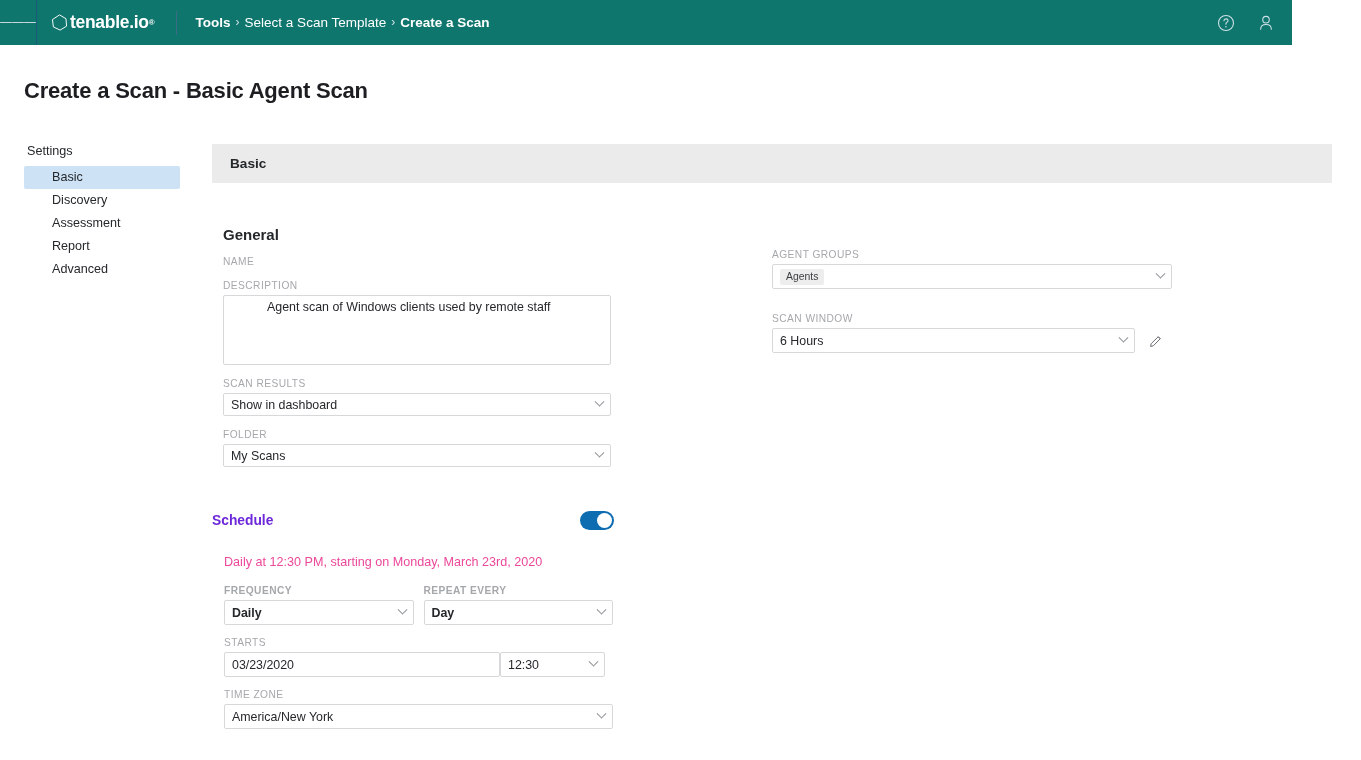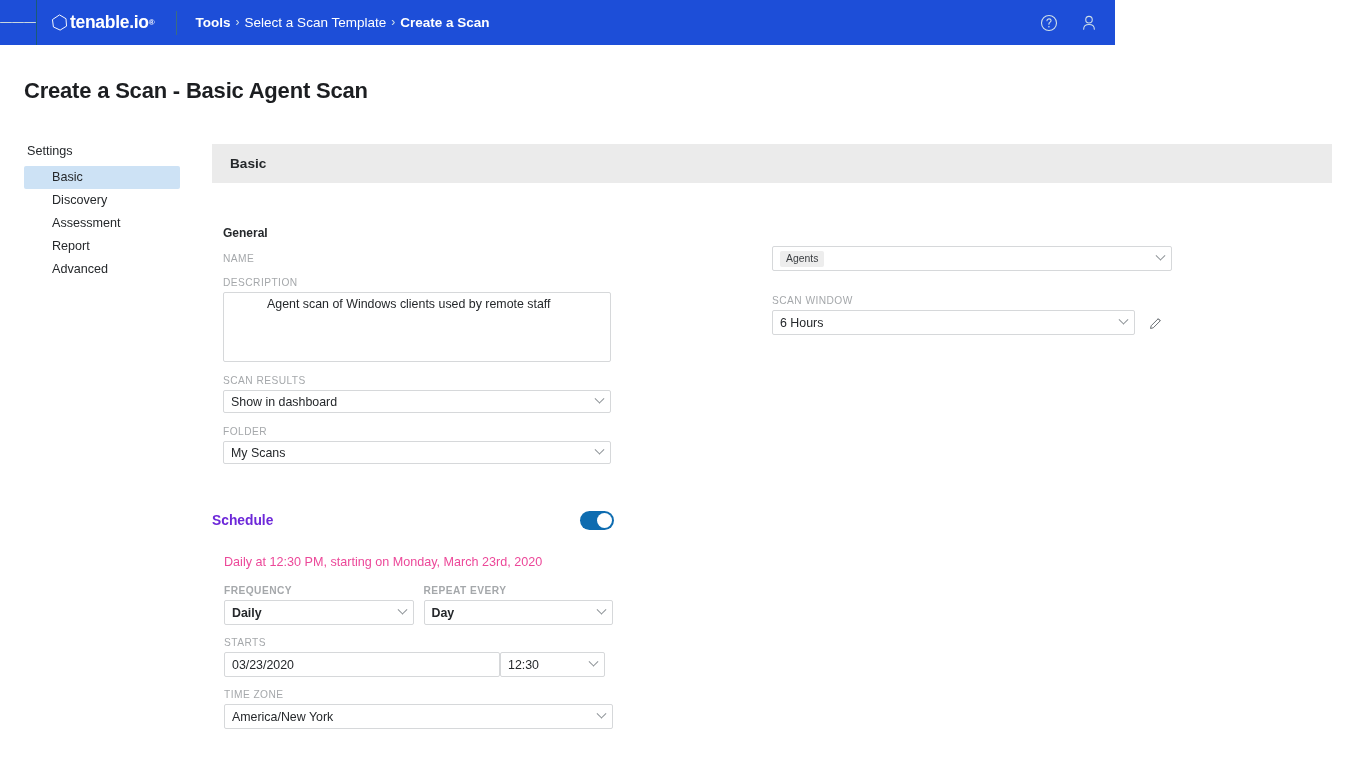--- a/index.html
+++ b/index.html
@@ -9,22 +9,22 @@
     width: 1361px; height: 760px;
     background: #ffffff;
     font-family: "Liberation Sans", sans-serif;
     color: #25282b;
     overflow: hidden;
   }
 
   
   #topbar {
     position: absolute; top: 0; left: 0;
-    width: 1115px; height: 45px;
-    background: #1d4ed8;
+    width: 1292px; height: 45px;
+    background: #0f766e;
     display: flex; align-items: center;
   }
   #hamburger {
     width: 37px; height: 45px;
     display: flex; align-items: center; justify-content: center;
     cursor: pointer;
     border-right: 1px solid #1a5b77;
   }
   #hamburger .bar {
     display: block; width: 15px; height: 1.6px;
@@ -86,21 +86,21 @@
   
   #panel { position: absolute; left: 212px; top: 144px; width: 1120px; }
   #panel-header {
     height: 39px; background: #ebebeb; display: flex; align-items: center;
     padding-left: 18px;
     font-size: 13.6px; font-weight: bold; color: #25282b;
   }
 
   #general-heading {
     margin-top: 43px; margin-left: 11px;
-    font-size: 12px; font-weight: bold; color: #25282b;
+    font-size: 15px; font-weight: bold; color: #25282b;
   }
 
   .columns { position: relative; margin-top: 13px; }
   .col-left  { position: absolute; left: 11px;  top: 0; width: 388px; }
   .col-right { position: absolute; left: 560px; top: -7px; width: 400px; }
 
   .field { margin-bottom: 13px; }
   .field-label {
     font-size: 10.2px; color: #a5a8ab; letter-spacing: 0.45px;
     text-transform: uppercase; margin-bottom: 4px; display: block;
@@ -246,20 +246,21 @@
         <div class="ctl">
           <span>My Scans</span>
           <span class="caret"></span>
         </div>
       </div>
     </div>
 
     <div class="col-right">
 
       <div class="field" style="margin-bottom:24px;">
+        <span class="field-label">AGENT GROUPS</span>
         <div class="ctl" style="height:25px;">
           <span class="chip">Agents</span>
           <span class="caret"></span>
         </div>
       </div>
 
       <div class="field">
         <span class="field-label">SCAN WINDOW</span>
         <div id="scan-window-row">
           <div class="ctl">

